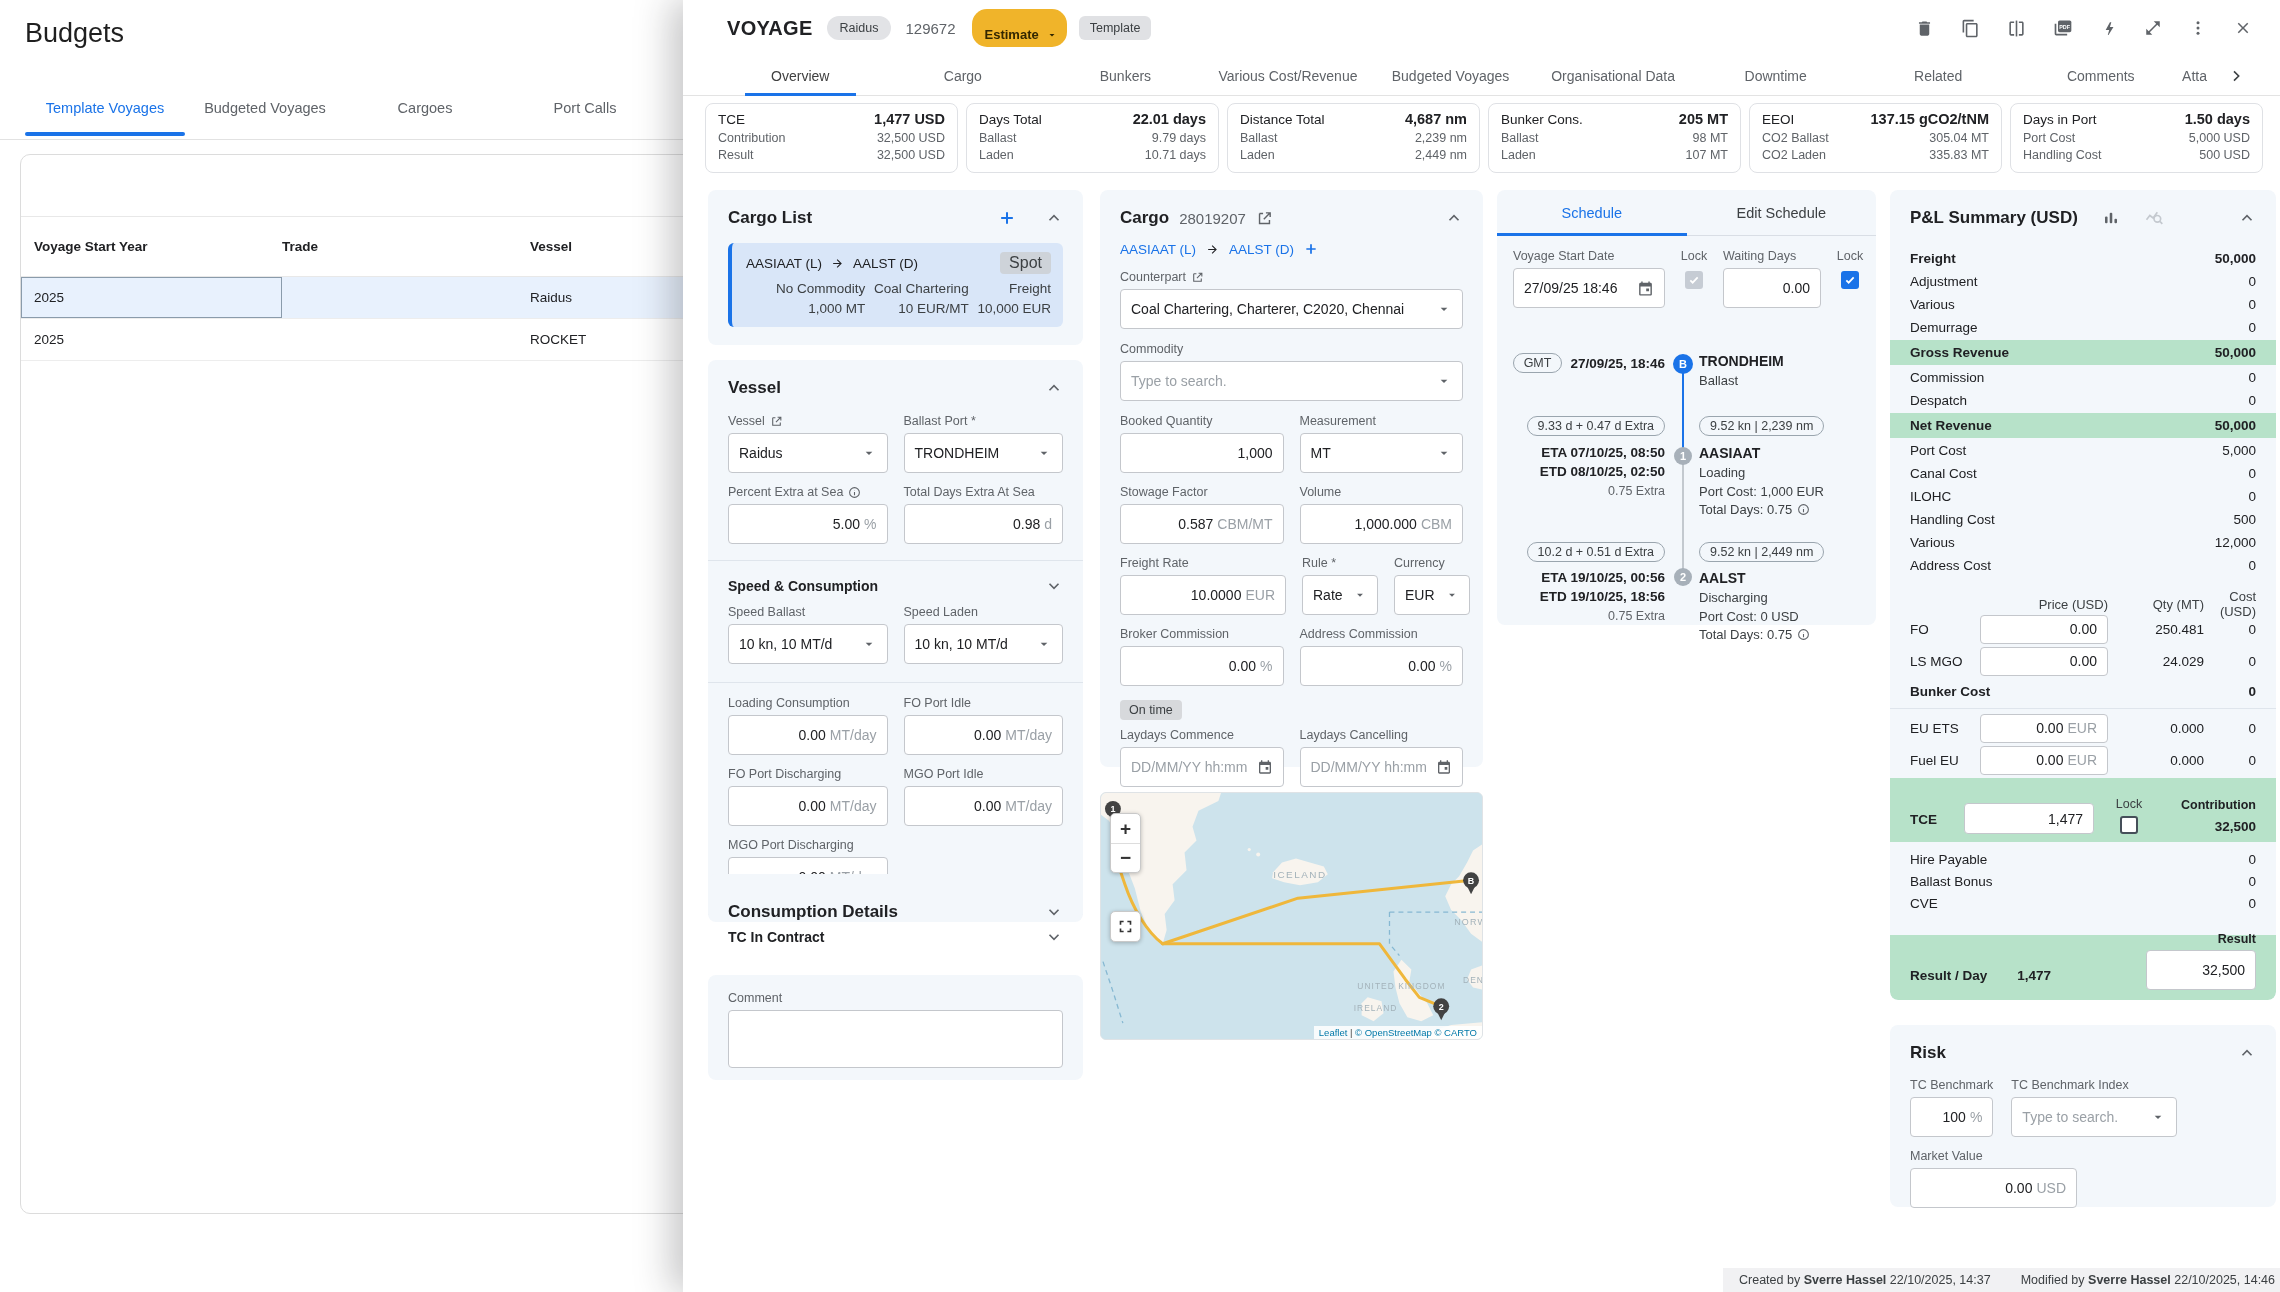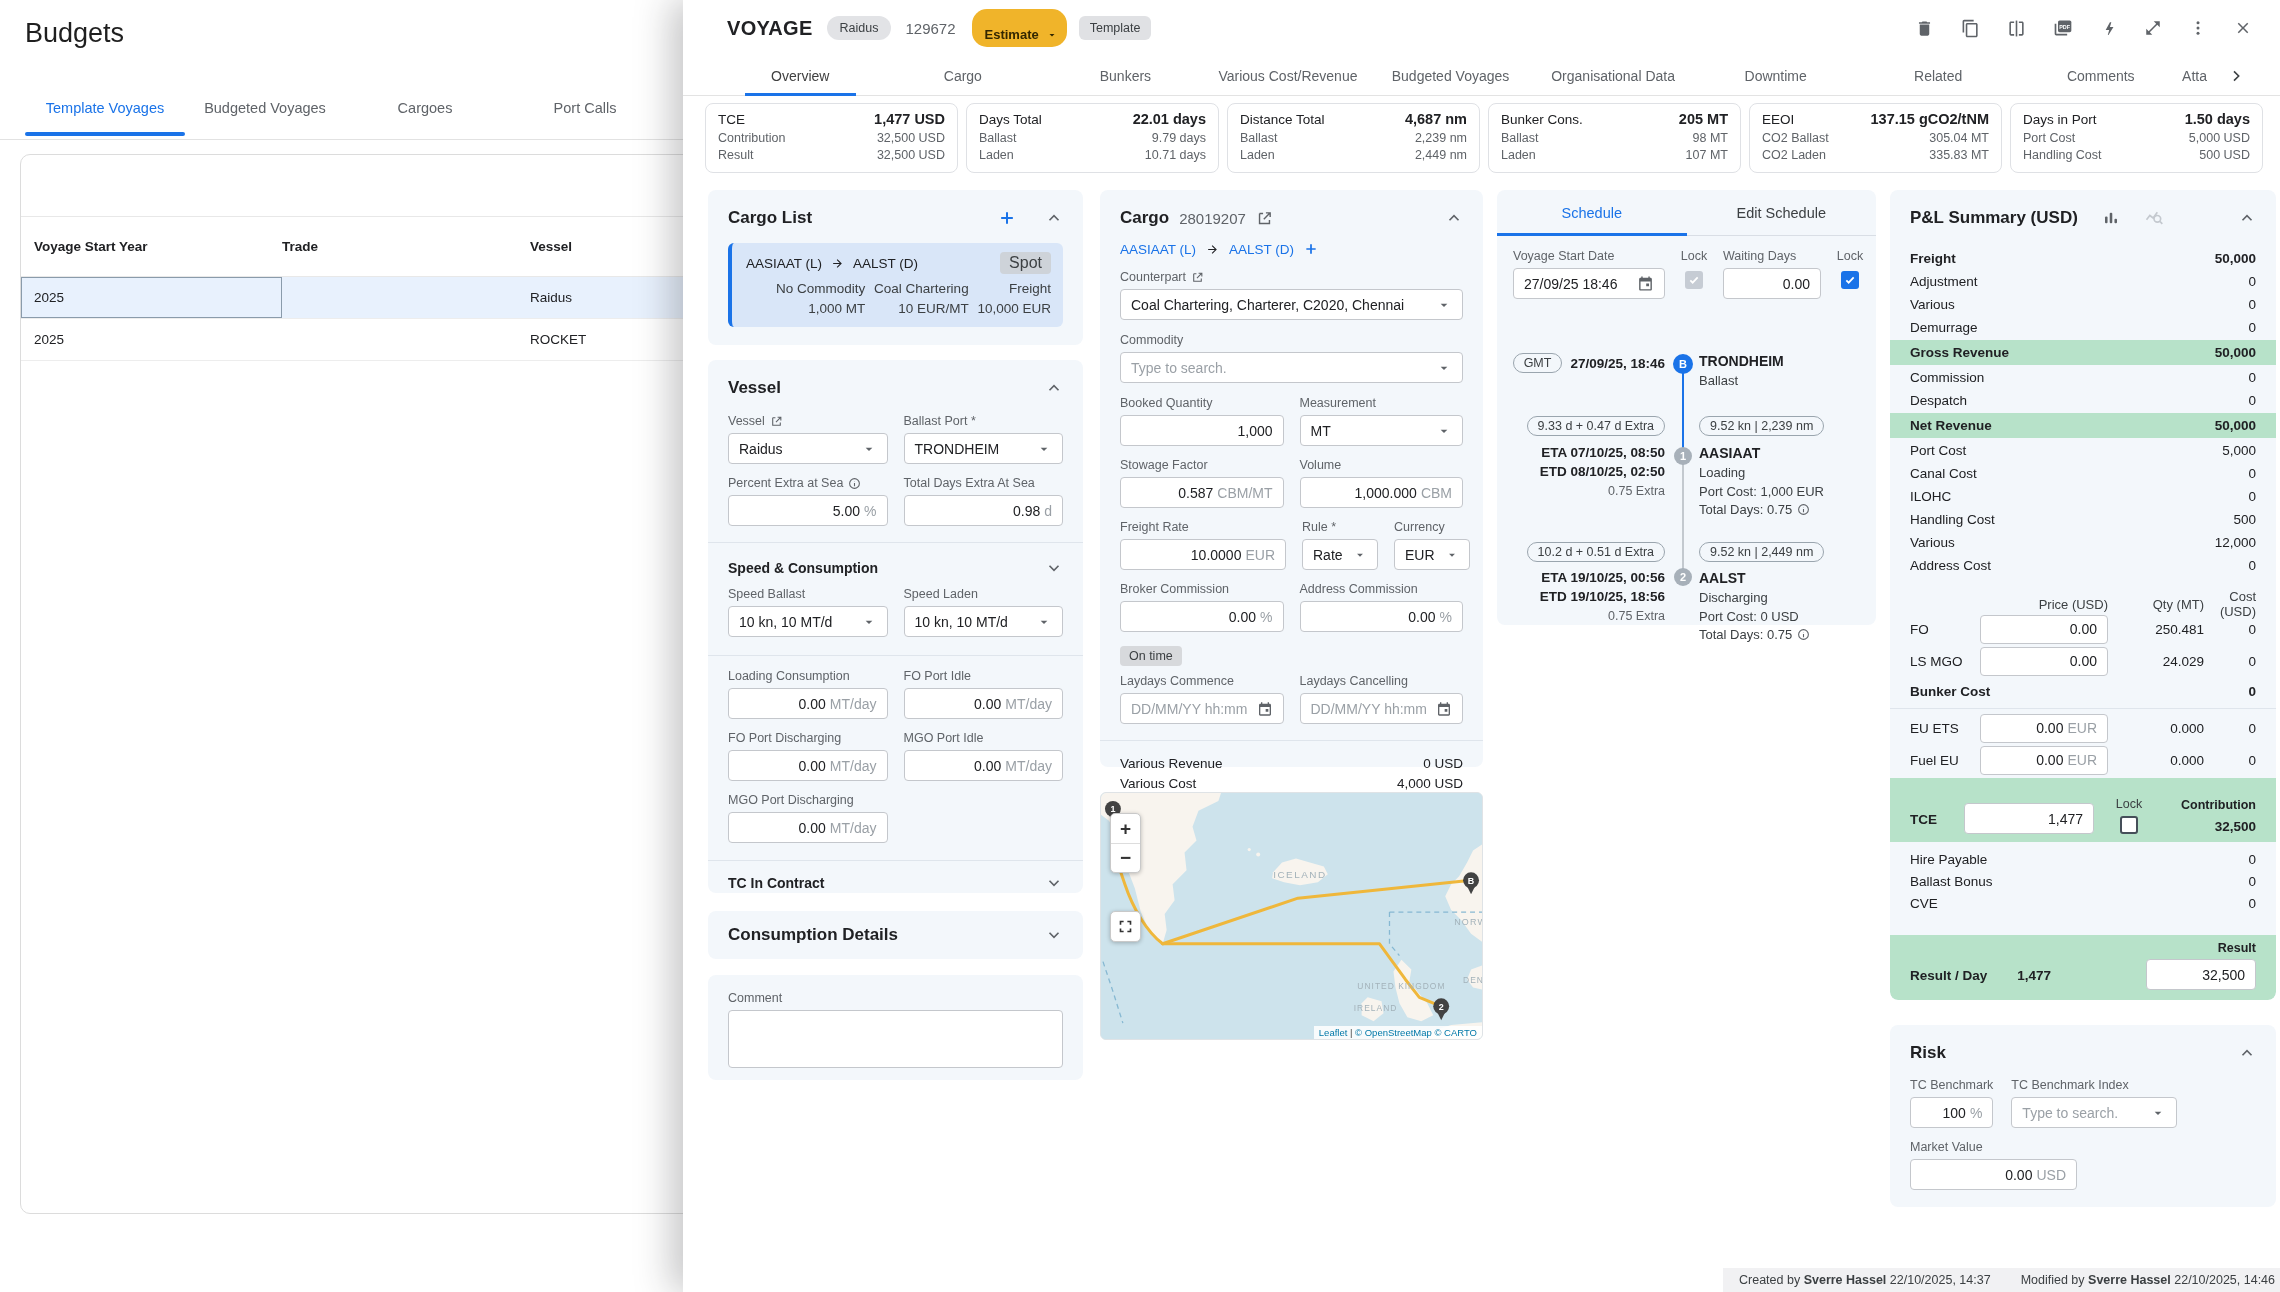--- a/index.html
+++ b/index.html
@@ -59,33 +59,33 @@
 
 .content{position:absolute;top:190px;left:0;right:0;bottom:0}
 .col{position:absolute;top:0}
 #col1{left:25px;width:375px}
 #col2{left:417px;width:383px}
 #col3{left:814px;width:379px}
 #col4{left:1207px;width:386px}
 .sec{position:absolute;left:0;right:0;background:#f3f7fb;border-radius:8px;padding:18px 20px}
 #sec-cargolist{top:0;height:155px}
 #sec-vessel{top:170px;height:533px}
-#sec-consdet{top:721px;height:48px;display:flex;align-items:center;padding:0 20px}
+#sec-consdet{top:684px;height:48px;display:flex;align-items:flex-end;padding:0 20px}
 #sec-comment{top:785px;height:105px;padding:12px 20px}
 #sec-cargo{top:0;height:577px}
 #sec-schedule{top:0;height:435px;padding:0}
 #sec-pnl{top:0;height:810px;overflow:hidden}
 #sec-risk{top:835px;height:182px}
 
 .sec-h{display:flex;align-items:center;font-size:17px;font-weight:700;color:#202124;gap:10px}
 .sp{margin-left:auto}
 .lbl{font-size:12.5px;color:#5f6368;margin-bottom:5px;display:flex;align-items:center;gap:5px;white-space:nowrap}
 .fldrow{display:flex;gap:16px}
 .fld{flex:1;min-width:0}
-.inp{height:31px;background:#fff;border:1px solid #c4c7cc;border-radius:4px;display:flex;align-items:center;
+.inp{height:40px;background:#fff;border:1px solid #c4c7cc;border-radius:4px;display:flex;align-items:center;
   justify-content:flex-end;padding:0 10px;font-size:14px;gap:4px;cursor:text}
 .inp.l{justify-content:flex-start}
 .inp .unit{color:#9aa0a6}
 .ph{color:#9aa0a6}
 .caret{margin-left:auto}
 .divider{height:1px;background:#dfe5ec;margin:16px -20px}
 .subh{display:flex;align-items:center;font-size:14px;font-weight:700}
 .ta{width:100%;height:58px;background:#fff;border:1px solid #c4c7cc;border-radius:4px;resize:none;font-family:inherit}
 
 

